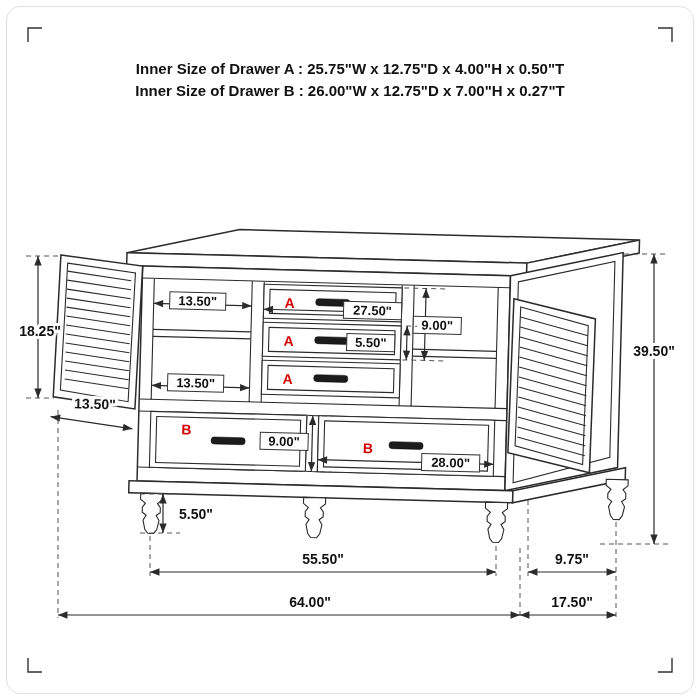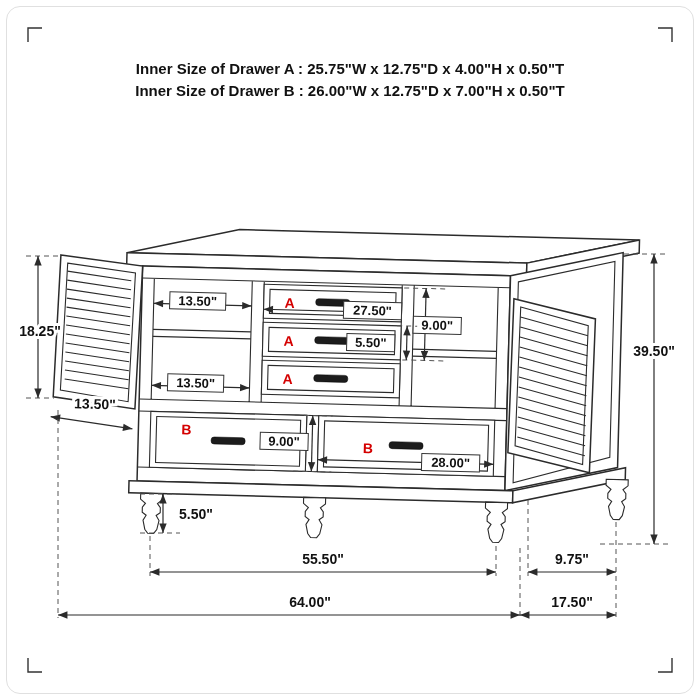--- a/index.html
+++ b/index.html
@@ -25,21 +25,21 @@
   .cmark{stroke:#333;stroke-width:1.4;fill:none;}
 </style>
 </head>
 <body>
 
 <div class="frame">
   <div class="frame-border"></div>
 
   <div class="header">
     <div>Inner Size of Drawer A : 25.75"W x 12.75"D x 4.00"H x 0.50"T</div>
-    <div>Inner Size of Drawer B : 26.00"W x 12.75"D x 7.00"H x 0.50"T</div>
+    <div>Inner Size of Drawer B : 26.00"W x 12.75"D x 7.00"H x 0.27"T</div>
   </div>
 
   <svg width="700" height="700" viewBox="0 0 700 700">
     <defs>
       <marker id="ah" viewBox="0 0 10 8" refX="9.5" refY="4" markerWidth="9" markerHeight="7" orient="auto-start-reverse">
         <path d="M0.5,0.5 L9.5,4 L0.5,7.5 Z" fill="#2b2b2b"></path>
       </marker>
       <g id="footShape">
         <path class="fw2" d="M-11,0 H11 V6 L6,10 L9,14 V19 L5,22 L8,27 L6,36 L3,40 H-3 L-6,36 L-8,27 L-5,22 L-9,19 V14 L-6,10 L-11,6 Z"></path>
       </g>

